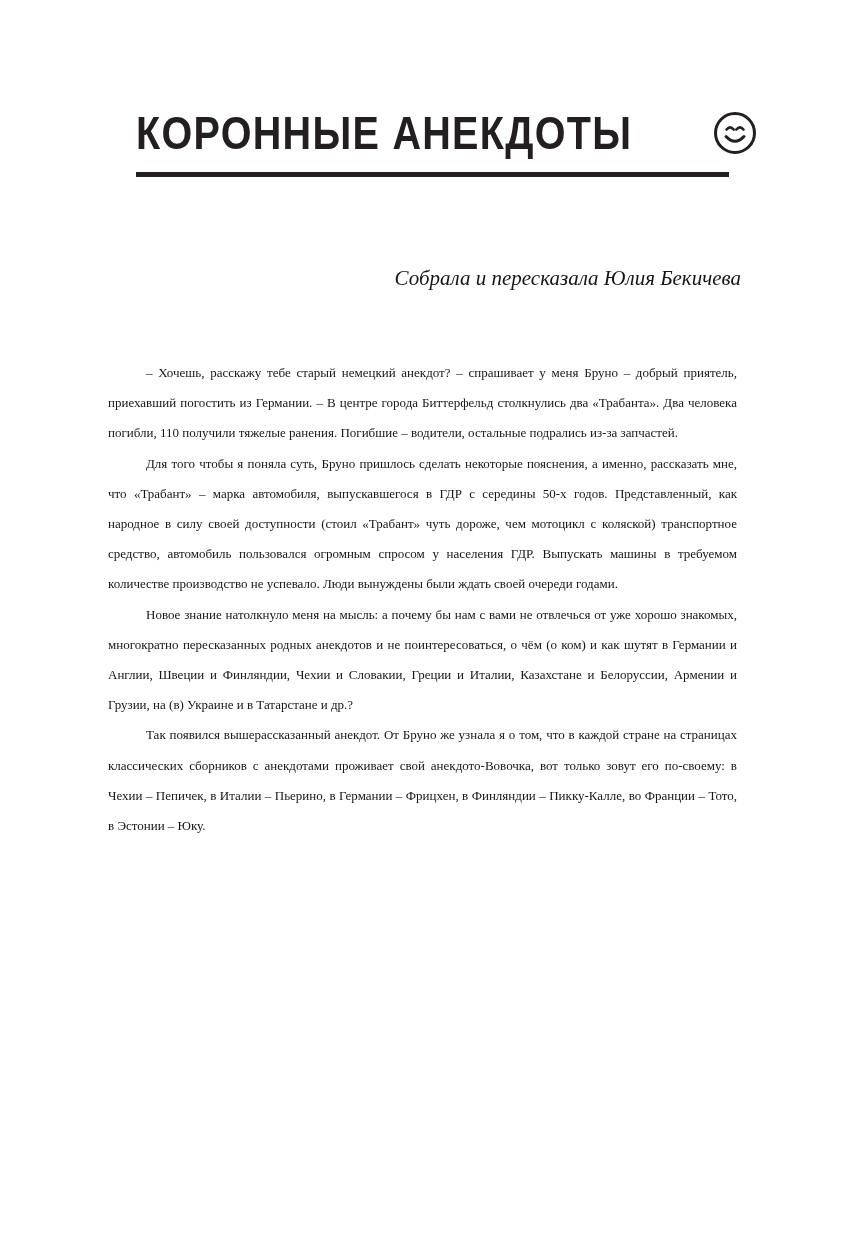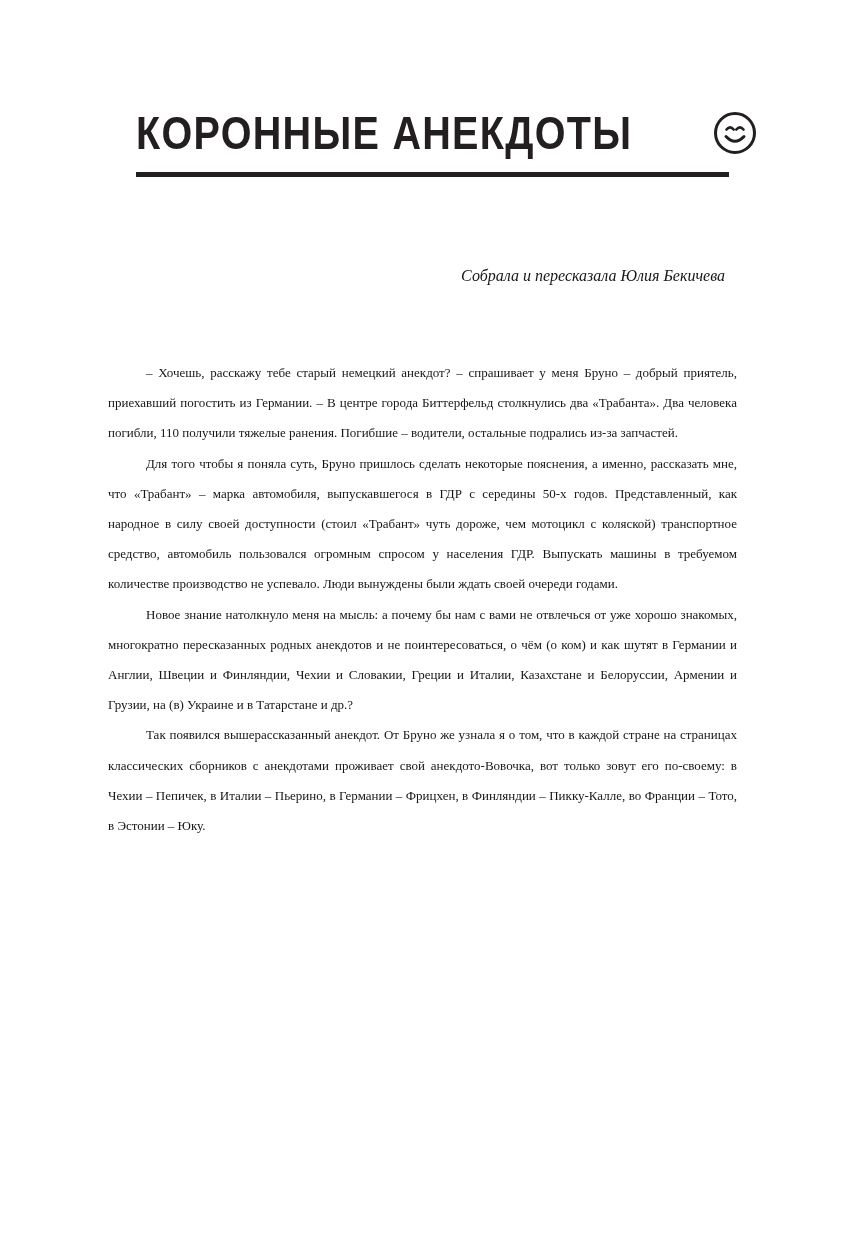--- a/index.html
+++ b/index.html
@@ -55,27 +55,27 @@
   .title-rule {
     margin-top: 6px;
     width: 593px;
     height: 5px;
     background: #231f20;
   }
 
   
   .byline {
     position: absolute;
-    left: 96px;
+    left: 112px;
     top: 266px;
     width: 629px;
     text-align: right;
     font-family: "Liberation Serif", "DejaVu Serif", serif;
     font-style: italic;
-    font-size: 16px;
+    font-size: 21px;
     line-height: 1.2;
     color: #161616;
   }
 
   
   .body-text {
     position: absolute;
     left: 108px;
     top: 358px;
     width: 629px;

